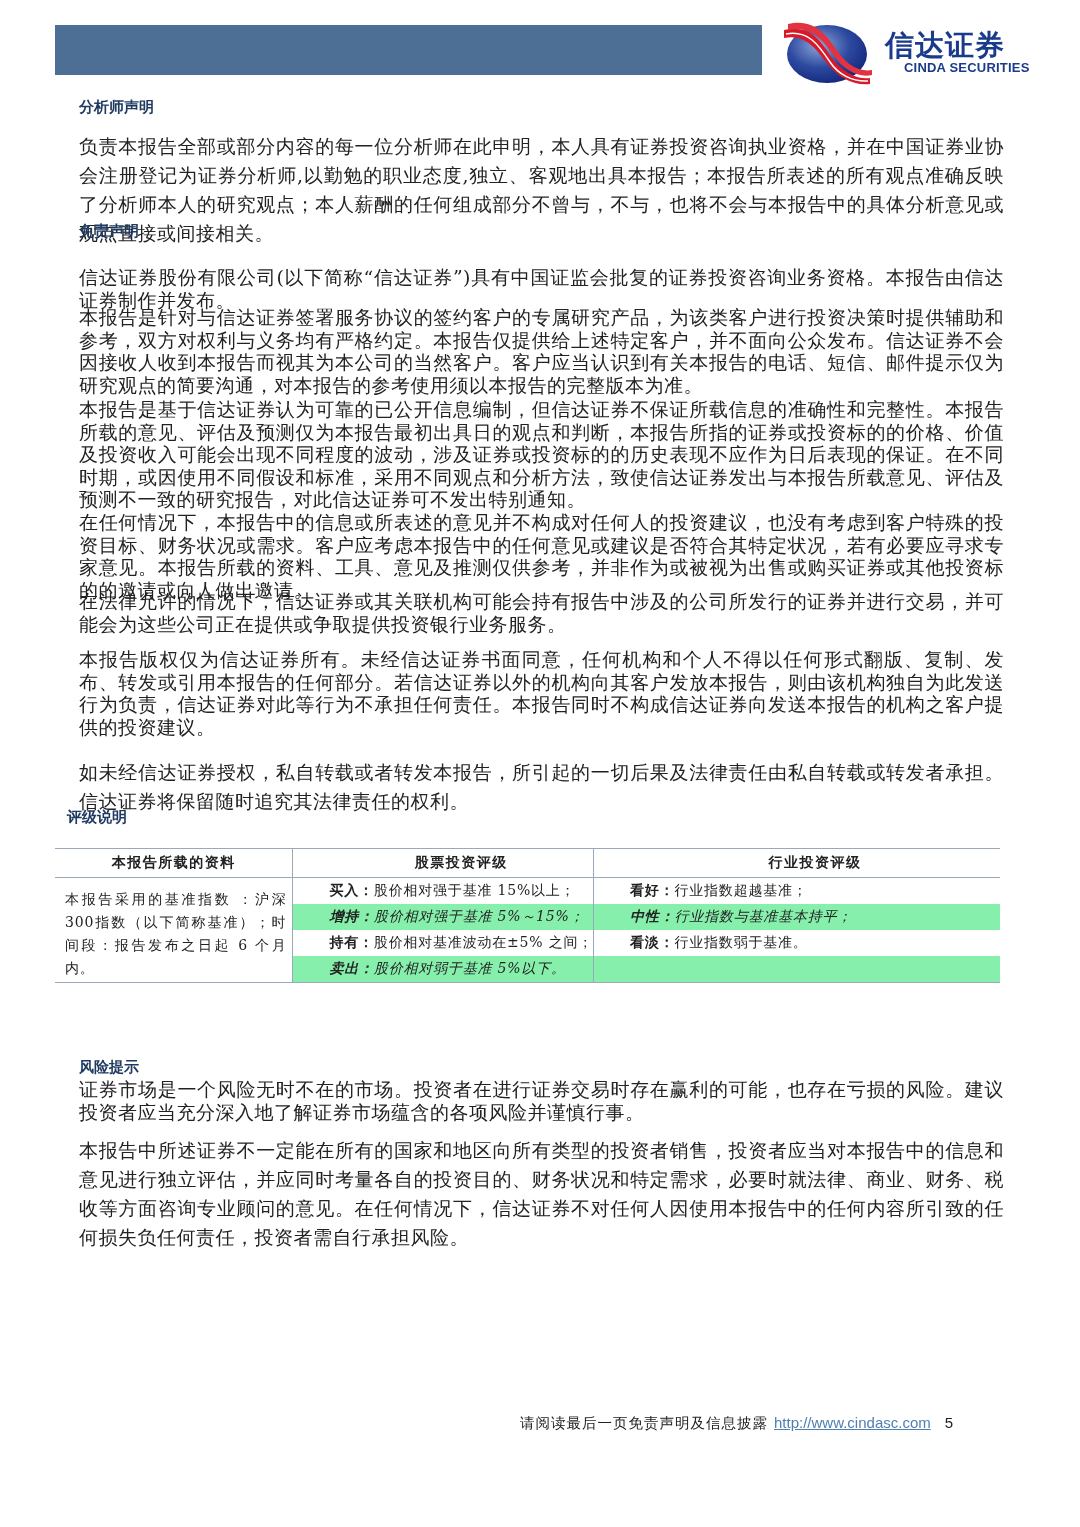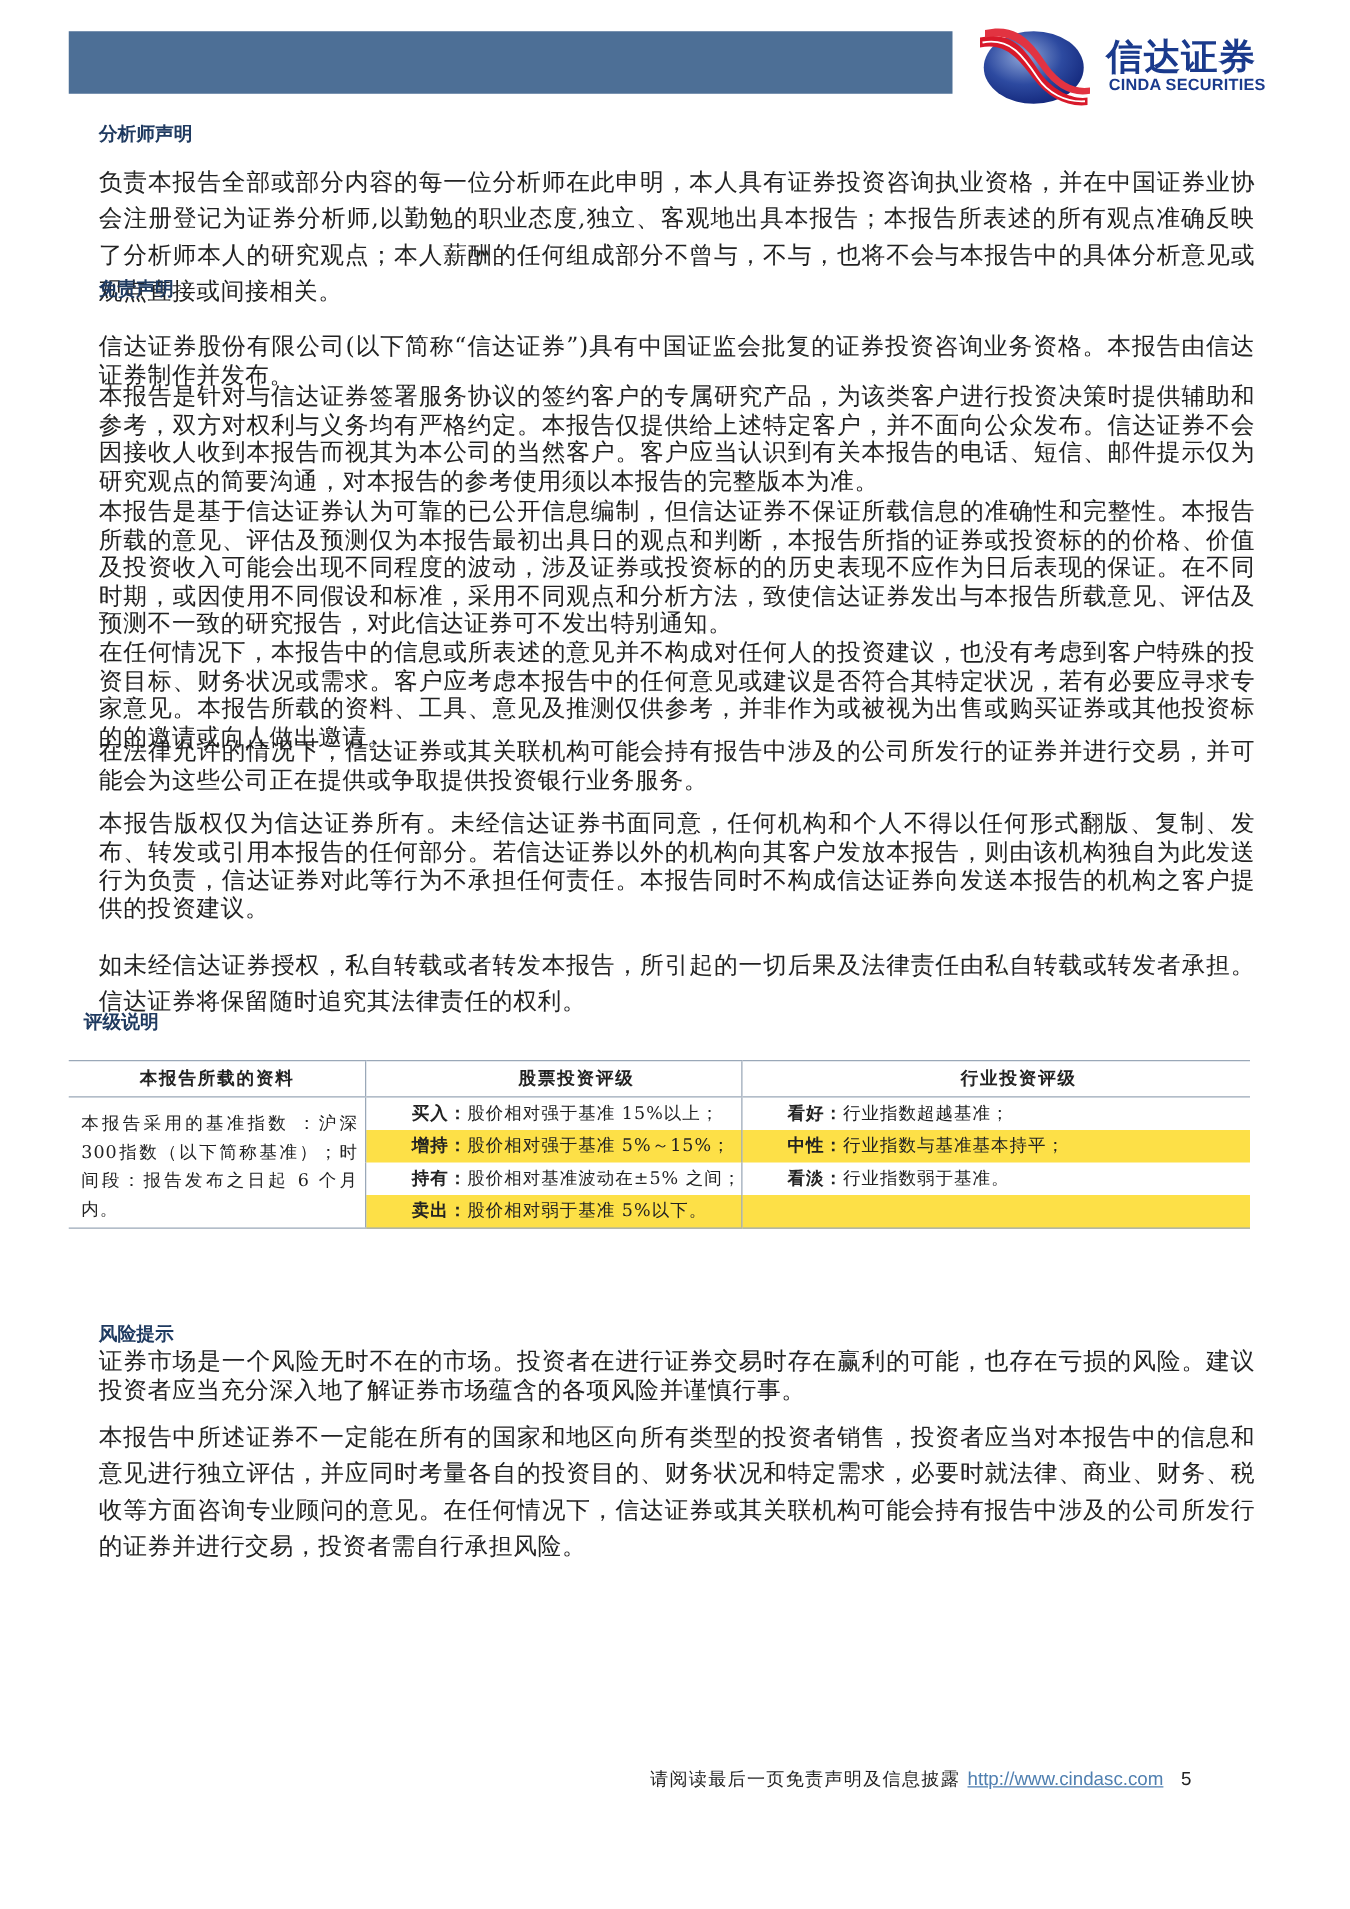--- a/index.html
+++ b/index.html
@@ -37,21 +37,21 @@
       top: 6px;
       font-family: "DejaVu Sans", sans-serif;
       font-size: 29px;
       font-weight: bold;
       color: #1a3a8c;
       letter-spacing: 1px;
       white-space: nowrap;
     }
     .logo-en {
       position: absolute;
-      left: 107px;
+      left: 124px;
       top: 40px;
       font-family: "Liberation Sans", sans-serif;
       font-size: 13px;
       font-weight: bold;
       color: #1a3a8c;
       white-space: nowrap;
       letter-spacing: 0.2px;
     }
     .section-title {
       position: absolute;
@@ -96,21 +96,21 @@
       padding: 0;
     }
     .rating-table td {
       height: 26px;
       padding: 0 0 0 8px;
       vertical-align: middle;
       white-space: nowrap;
       letter-spacing: 0.8px;
     }
     .rating-table .colsep { border-left: 1.5px solid #9aa8b8; padding-left: 36px; }
-    .rating-table tr.shade td.sh { background: #fde047; }
+    .rating-table tr.shade td.sh { background: #86efac; font-style: italic; }
     .rating-table tr.last td { border-bottom: 1.5px solid #9aa8b8; }
     .rating-table td.bench {
       white-space: normal;
       vertical-align: top;
       padding: 10px 6px 0 10px;
       line-height: 23px;
       letter-spacing: 0.8px;
       text-align: justify;
       border-bottom: 1.5px solid #9aa8b8;
     }
@@ -205,17 +205,17 @@
     </tr>
     <tr class="shade last">
       <td class="colsep sh"><span class="lbl">卖出：</span><span>股价相对弱于基准 5%以下。</span></td>
       <td class="colsep sh"><span class="lbl"></span><span></span></td>
     </tr>
   </tbody>
 </table>
 
 <div class="section-title" style="left:79px; top:1034px;margin-top:24px;">风险提示</div>
 <div class="para lh22" style="top:1078px;">证券市场是一个风险无时不在的市场。投资者在进行证券交易时存在赢利的可能，也存在亏损的风险。建议投资者应当充分深入地了解证券市场蕴含的各项风险并谨慎行事。</div>
-<div class="para lh30" style="top:1136px;">本报告中所述证券不一定能在所有的国家和地区向所有类型的投资者销售，投资者应当对本报告中的信息和意见进行独立评估，并应同时考量各自的投资目的、财务状况和特定需求，必要时就法律、商业、财务、税收等方面咨询专业顾问的意见。在任何情况下，信达证券或其关联机构可能会持有报告中涉及的公司所发行的证券并进行交易，投资者需自行承担风险。</div>
+<div class="para lh30" style="top:1136px;">本报告中所述证券不一定能在所有的国家和地区向所有类型的投资者销售，投资者应当对本报告中的信息和意见进行独立评估，并应同时考量各自的投资目的、财务状况和特定需求，必要时就法律、商业、财务、税收等方面咨询专业顾问的意见。在任何情况下，信达证券不对任何人因使用本报告中的任何内容所引致的任何损失负任何责任，投资者需自行承担风险。</div>
 
 <div class="footer">
   <span>请阅读最后一页免责声明及信息披露</span><a class="link">http://www.cindasc.com</a><span class="page">5</span>
 </div>
 
 </body></html>

